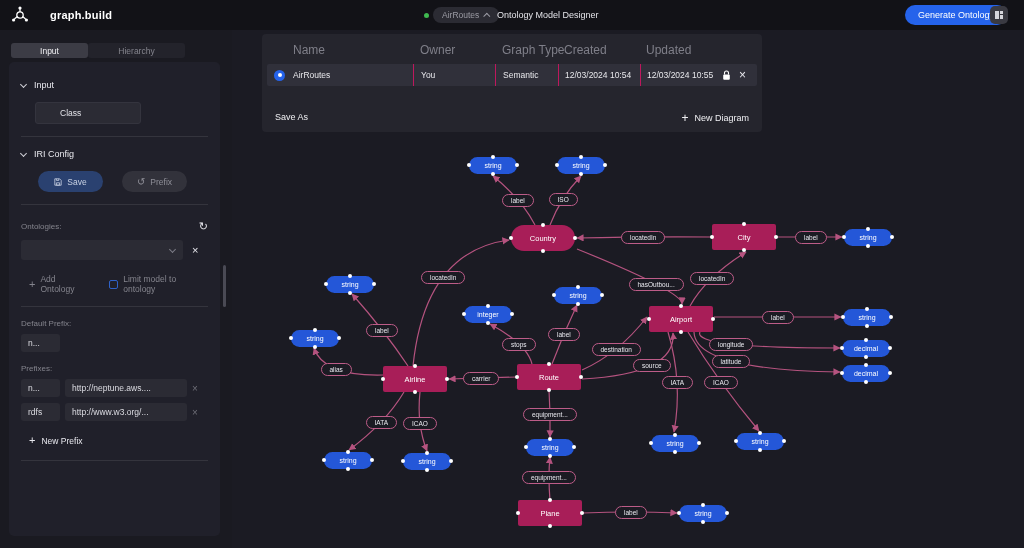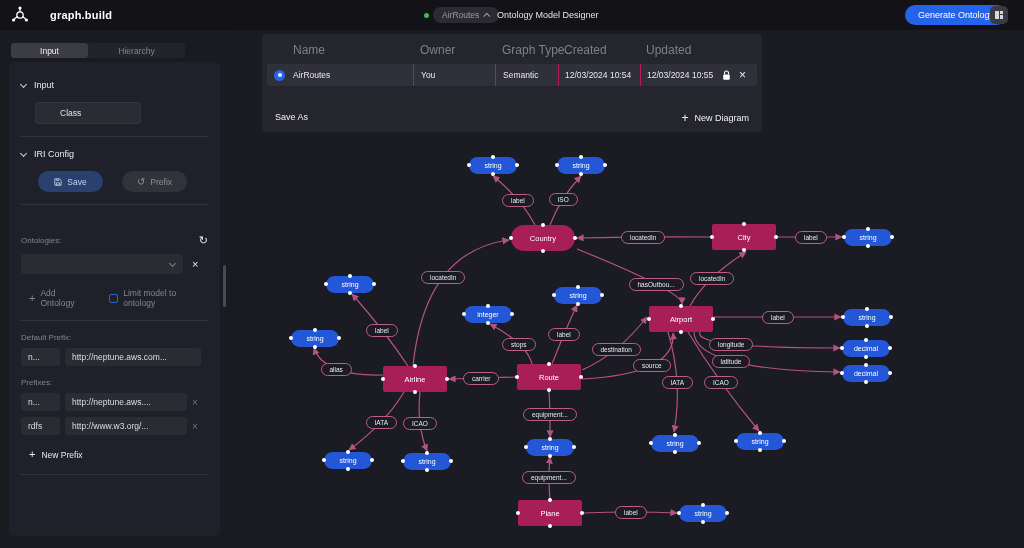--- a/index.html
+++ b/index.html
@@ -29,21 +29,21 @@
   .panel { position:absolute; left:9px; top:32px; width:211px; height:474px; background:#20202a; border-radius:5px; padding:18px 12px 0 12px; }
   .sec-head { display:flex; align-items:center; gap:8px; font-size:9px; color:#e8e8ee; }
   .chev-down { width:5px; height:5px; border-left:1.4px solid #cfcfd6; border-bottom:1.4px solid #cfcfd6; transform:rotate(-45deg); margin-top:-2px; }
   .drag-box { margin:0 0 6px 14px; width:106px; height:22px; background:#2b2b34; border:1px solid #34343e; border-radius:3px; display:flex; align-items:center; padding-left:24px; font-size:8.5px; color:#e3e3e9; }
   .hr { border:none; border-top:1px solid #34343d; margin:12px 0; }
   .btn-row { display:flex; gap:19px; margin:12px 0 0 17px; }
   .pill-btn { height:21px; width:65px; border-radius:11px; border:none; display:flex; align-items:center; justify-content:center; gap:5px; font-size:8.5px; font-family:inherit; }
   .save-btn { background:#2a4170; color:#c9d2e4; }
   .discard-btn { background:#32323b; color:#8f8f98; }
   .mini-label { font-size:8px; color:#84848d; }
-  .onto-row { display:flex; justify-content:space-between; align-items:center; margin-top:30px; }
+  .onto-row { display:flex; justify-content:space-between; align-items:center; margin-top:16px; }
   .refresh-ic { color:#e8e8ee; font-size:11px; line-height:1; }
   .dd-row { display:flex; align-items:center; gap:9px; margin-top:8px; }
   .dropdown { width:162px; height:20px; background:#2b2b34; border-radius:3px; position:relative; }
   .dd-chev { position:absolute; right:8px; top:7px; width:5px; height:5px; border-left:1.3px solid #7c7c86; border-bottom:1.3px solid #7c7c86; transform:rotate(-45deg); }
   .x-ic { color:#e8e8ee; font-size:11px; line-height:1; }
   .add-row { display:flex; align-items:center; gap:5px; margin:14px 0 0 8px; font-size:8.5px; color:#84848d; }
   .plus { font-size:11px; color:inherit; line-height:1; }
   .cbx { width:9px; height:9px; border:1px solid #2f62c9; border-radius:2px; margin-left:14px; }
   .prefix-row { display:flex; align-items:center; gap:5px; margin-top:6px; }
   .pfx-small { width:39px; height:18px; background:#2b2b34; border-radius:3px; display:flex; align-items:center; padding-left:7px; font-size:8.5px; color:#dcdce2; }
@@ -236,21 +236,20 @@
     <div class="add-row">
       <span class="plus">+</span>
       <span>Add Ontology</span>
       <span class="cbx"></span>
       <span>Limit model to ontology</span>
     </div>
     <hr class="hr">
     <div class="mini-label">Default Prefix:</div>
     <div class="prefix-row">
       <div class="pfx-small">n...</div>
-      <div class="pfx-big wide">http://neptune.aws.com...</div>
     </div>
     <div class="mini-label" style="margin-top:12px;">Prefixes:</div>
     <div class="prefix-row">
       <div class="pfx-small">n...</div>
       <div class="pfx-big">http://neptune.aws....</div>
       <span class="pfx-x">×</span>
     </div>
     <div class="prefix-row">
       <div class="pfx-small">rdfs</div>
       <div class="pfx-big">http://www.w3.org/...</div>

